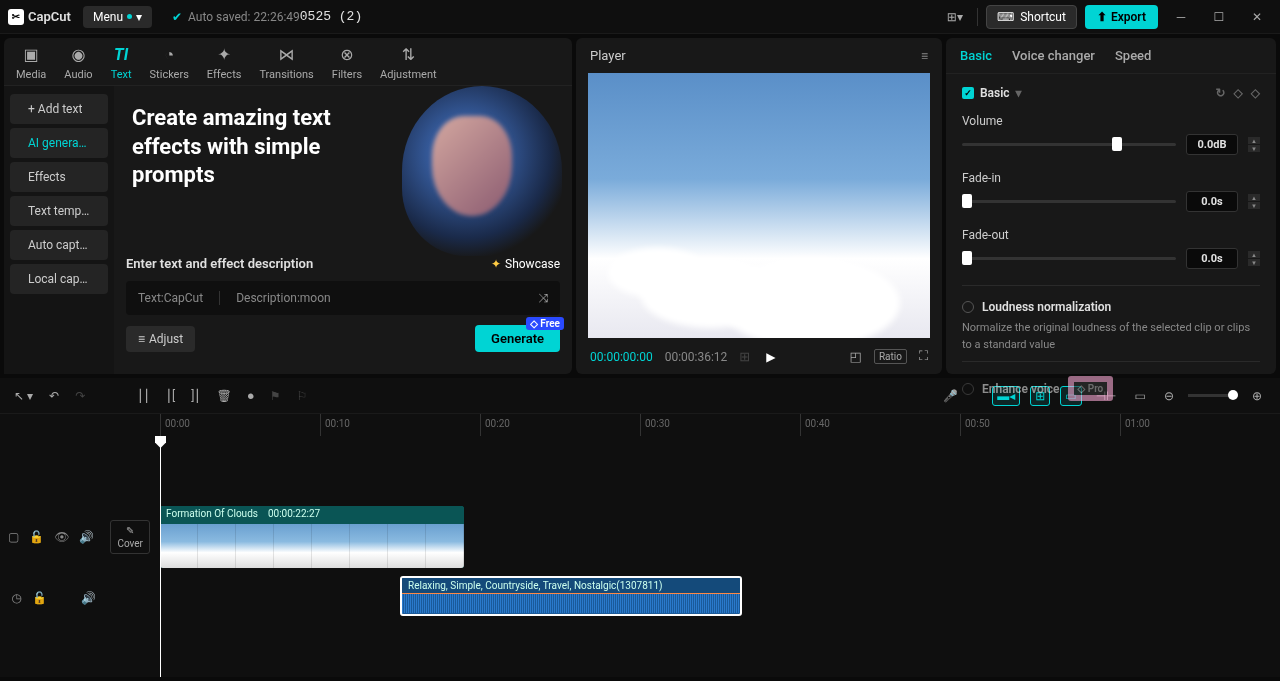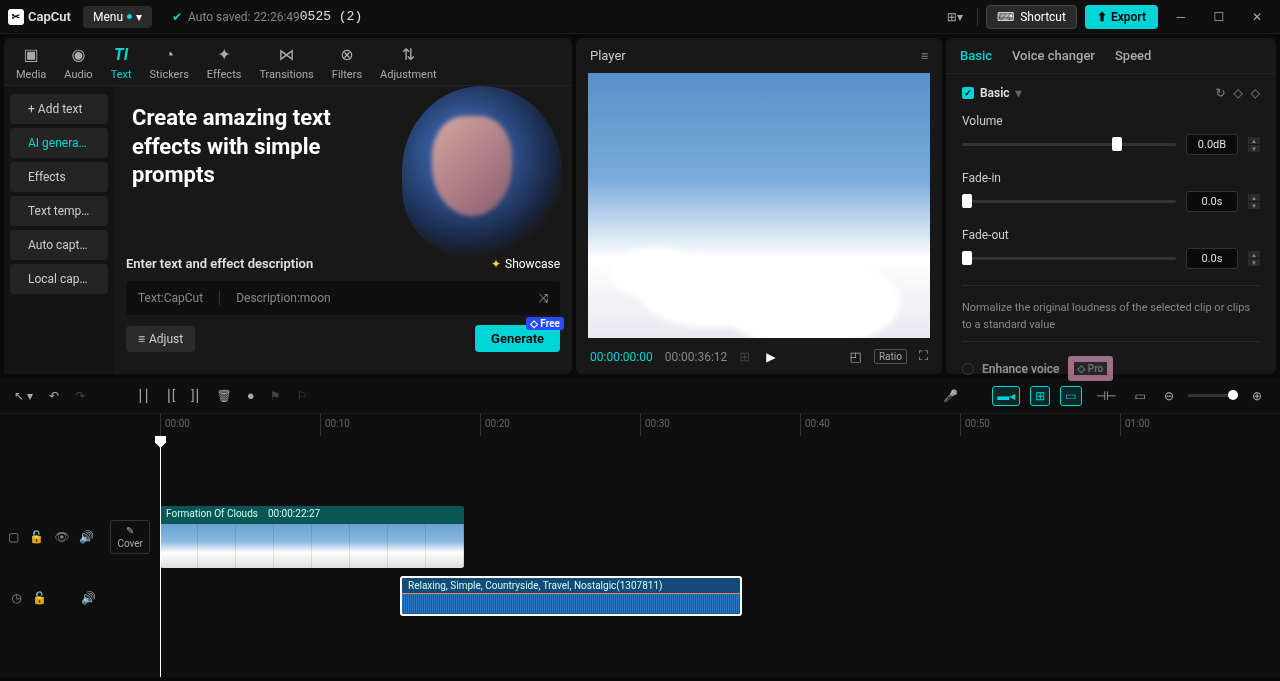--- a/index.html
+++ b/index.html
@@ -70,21 +70,21 @@
 .rp-tab { font-size: 13px; color: #aaa; cursor:pointer; font-weight:500;}
 .rp-tab.active { color: #00d4d4; }
 .rp-body { padding: 12px 16px; }
 .rp-section { font-size: 12px; font-weight: 600; margin-bottom: 14px; display:flex; align-items:center; gap:6px;}
 .rp-check { width:12px; height:12px; background:#00d4d4; border-radius:2px; display:inline-flex; align-items:center; justify-content:center; font-size:9px; color:#000;}
 .rp-section-icons { margin-left:auto; display:flex; gap:8px; color:#666; }
 .rp-label { font-size: 12px; color: #ccc; margin-bottom: 6px; }
 .rp-slider-row { display: flex; align-items: center; gap: 10px; margin-bottom: 16px; }
 .slider { flex: 1; height: 3px; background: #333; position: relative; border-radius: 2px;}
 .slider-thumb { position: absolute; width: 10px; height: 14px; background: #fff; border-radius: 2px; top: -6px; }
-.value-box { background: #0a0a0a; border: 1px solid #333; padding: 3px 8px; border-radius: 3px; font-size: 11px; width: 52px; text-align:center; }
+.value-box { background: #0a0a0a; border: 1px solid #333; padding: 3px 8px; border-radius: 3px; font-size: 11px; width: 52px; text-align:center;font-weight:bold; }
 .stepper { display:flex; flex-direction:column; gap:1px; }
 .stepper span { width:12px; height:7px; background:#2a2a2a; display:flex; align-items:center; justify-content:center; font-size:6px; color:#888; cursor:pointer;}
 .rp-divider { height:1px; background:#2a2a2a; margin: 8px 0 14px; }
 .rp-checkrow { display:flex; align-items:center; gap:8px; font-size:12px; font-weight:600; margin-bottom:6px;}
 .rp-radio { width:12px; height:12px; border:1px solid #555; border-radius:50%; }
 .rp-desc { font-size: 11px; color: #888; line-height: 1.5; }
 .rp-beta { background:#333; color:#aaa; font-size:10px; padding:1px 4px; border-radius:3px; border:6px solid #f9a8d4;}
 
 .timeline-area { height: 299px; background: #0f0f0f; display: flex; flex-direction: column; }
 .tl-toolbar { height: 36px; display: flex; align-items: center; padding: 0 14px; gap: 16px; border-bottom: 1px solid #1a1a1a; }
@@ -296,20 +296,24 @@
         <div class="slider">
             <div class="slider-thumb" style="left:0"></div>
           </div>
         <div class="value-box">0.0s</div>
         <div class="stepper">
             <span>▲</span>
             <span>▼</span>
           </div>
       </div>
       <div class="rp-divider"></div>
+      <div class="rp-checkrow">
+        <span class="rp-radio"></span>
+        <span>Loudness normalization</span>
+      </div>
       <div class="rp-desc">Normalize the original loudness of the selected clip or clips to a standard value</div>
       <div class="rp-divider"></div>
       <div class="rp-checkrow" style="opacity:0.6">
         <span class="rp-radio"></span>
         <span>Enhance voice</span>
         <span class="rp-beta">◇ Pro</span>
       </div>
     </div>
   </div>
 </div>

